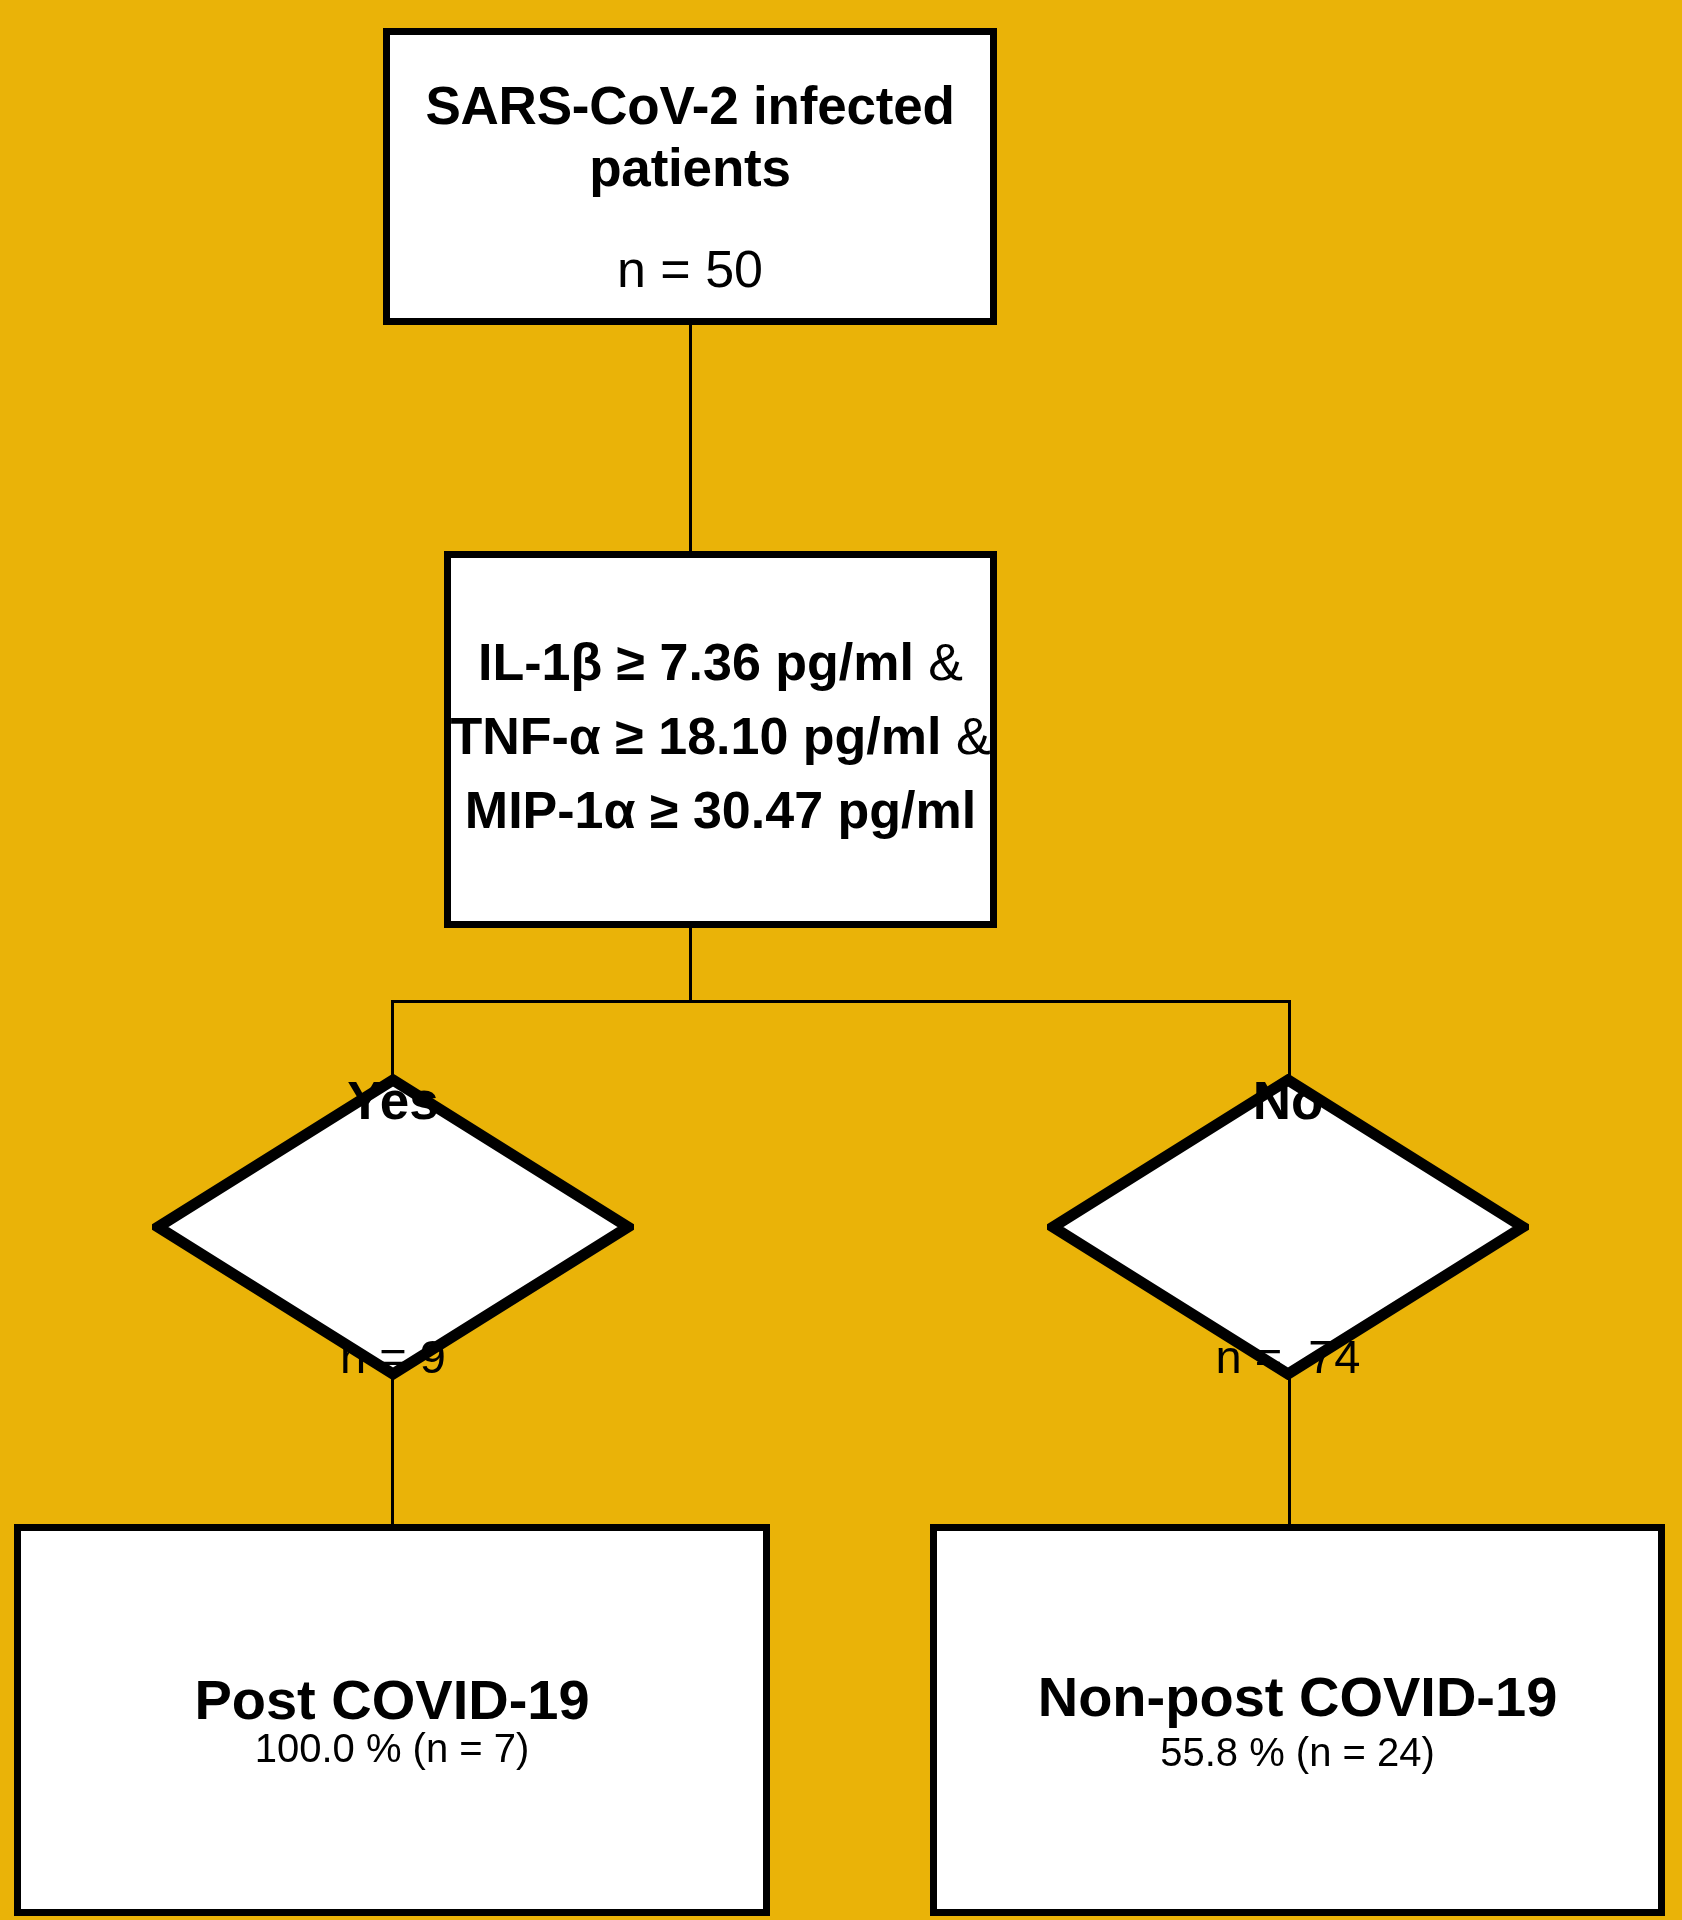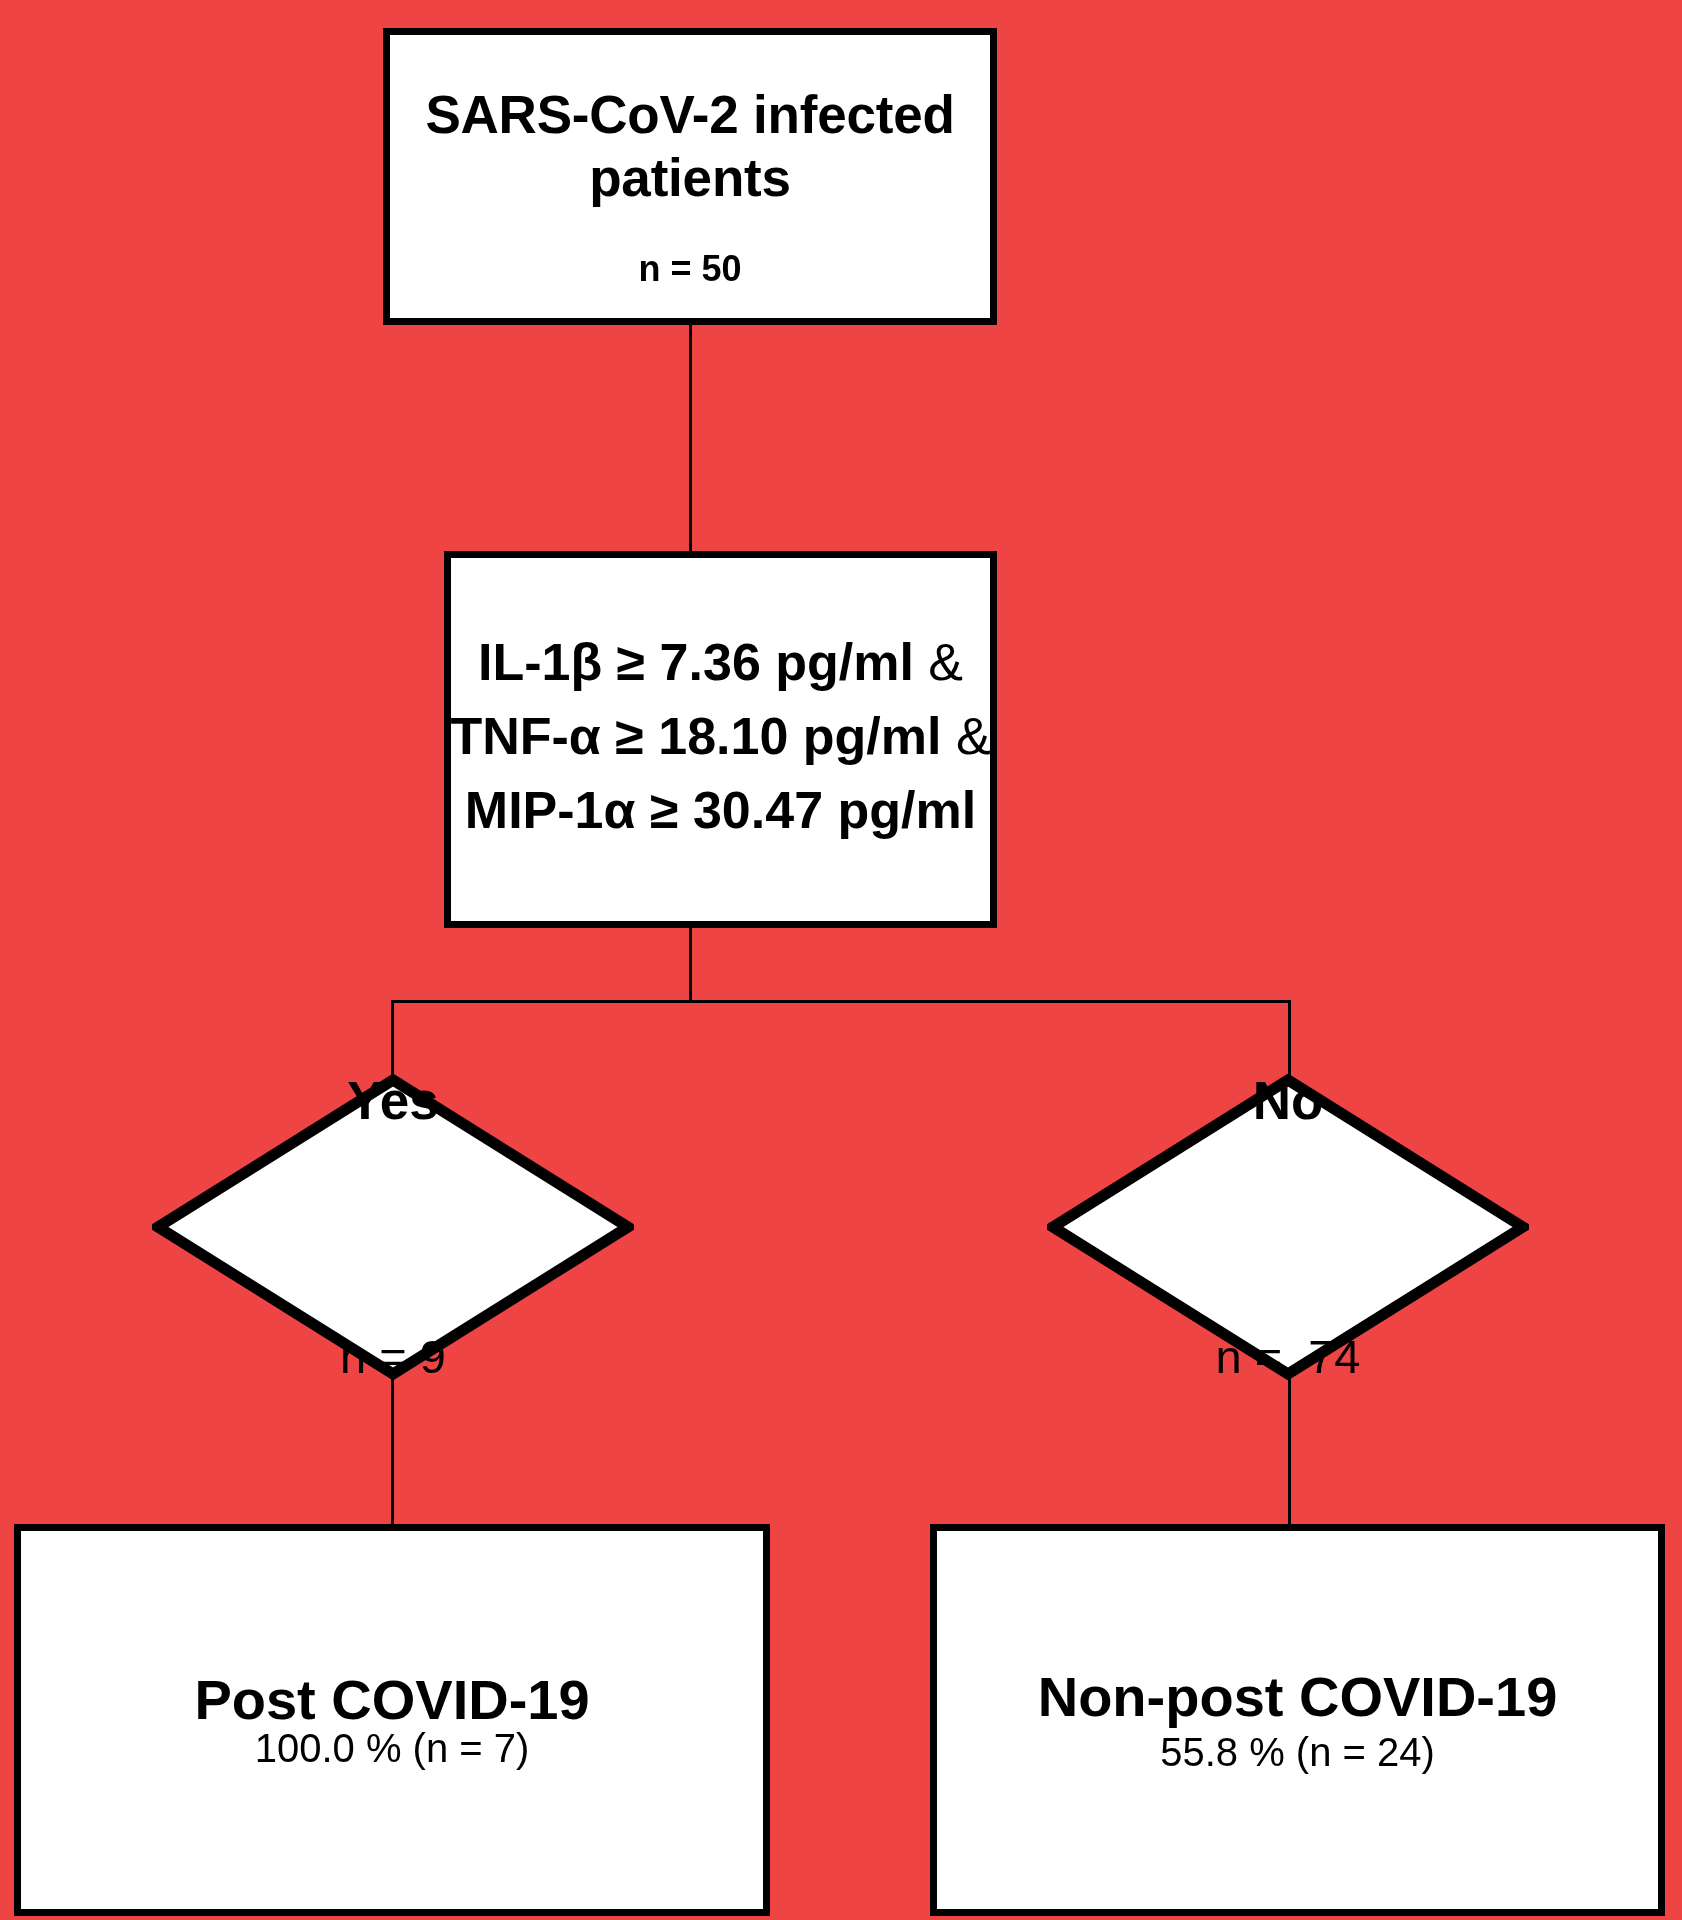--- a/index.html
+++ b/index.html
@@ -8,43 +8,43 @@
     background: #ffffff;
   }
   body {
     font-family: "Liberation Sans", sans-serif;
     color: #000000;
   }
   #canvas {
     position: relative;
     width: 1682px;
     height: 1920px;
-    background: #ef4444;
+    background: #eab308;
     overflow: hidden;
   }
   .node-box {
     position: absolute;
     box-sizing: border-box;
     border: 7px solid #000000;
     background: #ffffff;
     display: flex;
     flex-direction: column;
     align-items: center;
     justify-content: center;
     text-align: center;
   }
   .line-title {
     font-weight: bold;
     font-size: 53px;
     line-height: 1.18;
     letter-spacing: -0.2px;
   }
   .line-sub {
-    font-weight: bold;
-    font-size: 36px;
+    font-weight: normal;
+    font-size: 52px;
     line-height: 1.2;
   }
 
   
   #box-root {
     left: 383px;
     top: 28px;
     width: 614px;
     height: 297px;
   }

